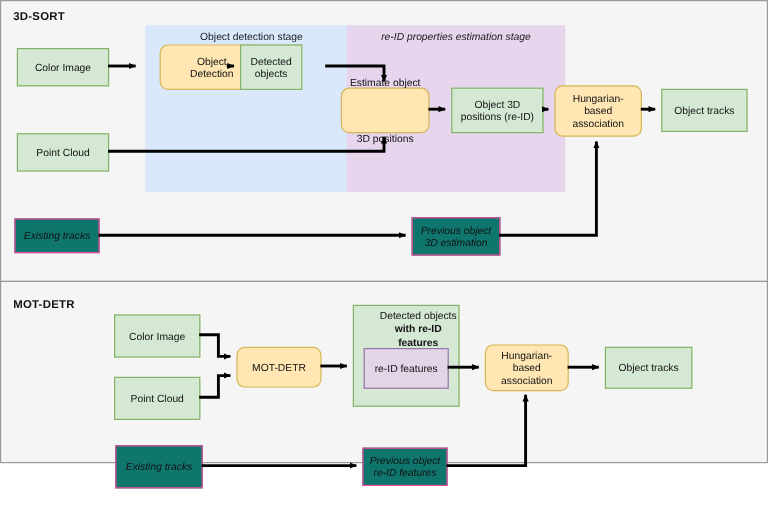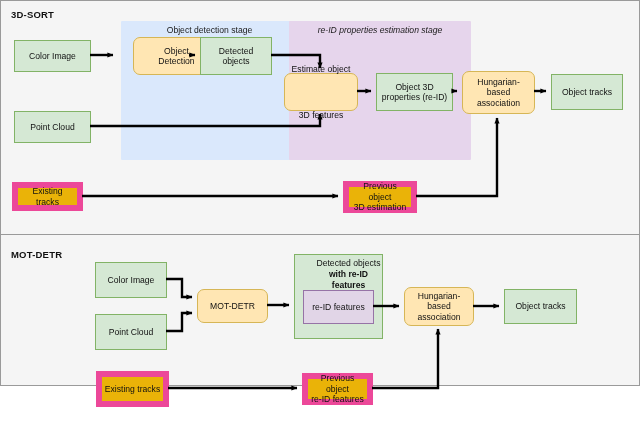--- a/index.html
+++ b/index.html
@@ -12,21 +12,21 @@
 
   .panel-title{position:absolute;font-size:9.5px;font-weight:bold;color:#111;letter-spacing:.2px;}
 
   .stage{position:absolute;box-sizing:border-box;border-radius:1px;}
   .stage-label{position:absolute;left:0;right:0;top:4px;text-align:center;font-size:8.6px;color:#1a1a1a;}
 
   .node{position:absolute;box-sizing:border-box;display:flex;align-items:center;justify-content:center;
         text-align:center;font-size:8.6px;line-height:10.5px;color:#111;padding:1px 2px;}
   .green{background:#d5e8d4;border:1px solid #82b366;}
   .yellow{background:#ffe6b3;border:1px solid #d6b656;border-radius:7px;}
-  .cyan{background:#eab308;border:6px solid #ec4899;}
+  .cyan{background:#0f766e;border:1px solid #ec4899;font-style:italic;}
   .purple{background:#e1d5e7;border:1px solid #9673a6;}
   .group-green{background:#d5e8d4;border:1px solid #82b366;}
   .group-label{position:absolute;left:0;right:0;top:3px;text-align:center;font-size:8.6px;line-height:10.5px;color:#111;padding-left:20px;}
 
   svg.edges{position:absolute;left:0;top:0;width:640px;height:426px;pointer-events:none;}
 </style>
 </head>
 <body>
 
 <div id="page">
@@ -49,33 +49,33 @@
 
     <div class="node green" style="left:13px;top:110px;width:77px;height:32px;">
       <span>Point Cloud</span>
     </div>
 
     <div class="node yellow" style="left:117px;top:36px;width:87px;height:38px;flex-direction:column;margin-left:15px;">
       <span>Object</span>
       <span>Detection</span>
     </div>
 
-    <div class="node green" style="left:199px;top:36px;width:72px;height:38px;flex-direction:column;">
+    <div class="node green" style="left:199px;top:36px;width:52px;height:38px;flex-direction:column;">
       <span>Detected</span>
       <span>objects</span>
     </div>
 
     <div class="node yellow" style="left:283px;top:72px;width:74px;height:38px;flex-direction:column;gap:36px;">
       <span>Estimate object</span>
-      <span>3D features</span>
+      <span>3D positions</span>
     </div>
 
     <div class="node green" style="left:375px;top:72px;width:77px;height:38px;flex-direction:column;text-align:center;">
       <span>Object 3D</span>
-      <span>properties (re-ID)</span>
+      <span>positions (re-ID)</span>
     </div>
 
     <div class="node yellow" style="left:461px;top:70px;width:73px;height:43px;flex-direction:column;">
       <span>Hungarian-</span>
       <span>based</span>
       <span>association</span>
     </div>
 
     <div class="node green" style="left:550px;top:73px;width:72px;height:36px;">
       <span>Object tracks</span>

